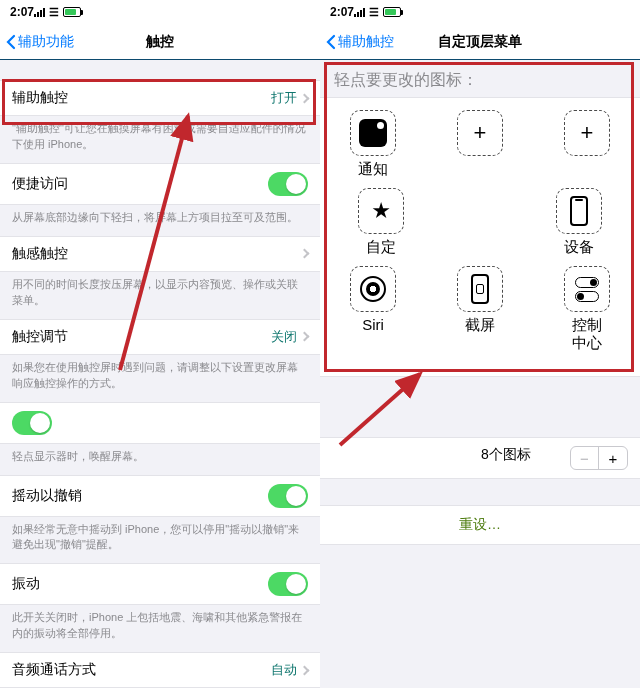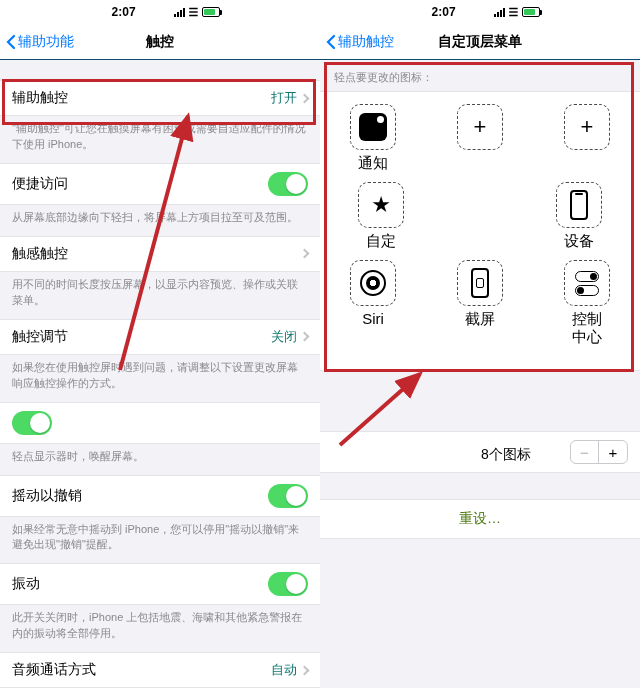--- a/index.html
+++ b/index.html
@@ -8,22 +8,22 @@
     background: #fff;
     width: 640px;
     height: 688px;
     display: flex;
     font-size: 13px;
     color: #000;
     position: relative;
   }
   .phone { width: 320px; height: 688px; background:#f2f2f7; position: relative; overflow:hidden;}
   .statusbar {
-    height: 24px; background:#fff; display:flex; align-items:center; justify-content:center;
-    padding: 0 14px 0 26px; font-size:12px; font-weight:600;gap:38px;
+    height: 24px; background:#fff; display:flex; align-items:center; justify-content:flex-start;
+    padding: 0 14px 0 10px; font-size:12px; font-weight:600;
   }
   .sb-right { display:flex; align-items:center; gap:4px;}
   .navbar {
     height: 36px; background:#fff; display:flex; align-items:center; position:relative;
     border-bottom:1px solid #0c4a6e;
   }
   .navback { display:flex; align-items:center; color:#007aff; font-size:14px; padding-left:4px;}
   .navtitle { position:absolute; left:0; right:0; text-align:center; font-size:14px; font-weight:600; pointer-events:none;}
   .group-gap { height: 20px; }
   .cell {
@@ -35,30 +35,30 @@
   .cell .value { color:#0f766e; font-size:13px; margin-right:4px;}
   .chev { width:7px;height:7px;border-right:2px solid #c4c4c8;border-bottom:2px solid #c4c4c8; transform:rotate(-45deg);}
   .toggle {
     width:40px;height:24px;border-radius:12px;background:#4cd964;position:relative;
   }
   .toggle::after{content:"";position:absolute;right:2px;top:2px;width:20px;height:20px;border-radius:50%;background:#fff;box-shadow:0 1px 2px rgba(0,0,0,.2);}
   .redbox { position:absolute; border:3px solid #c1272d; pointer-events:none;}
   .arrow-svg { position:absolute; pointer-events:none; }
 
   
-  .hint { padding:10px 14px 6px; color:#8a8a8e; font-size:11px;}
+  .hint { padding:10px 14px 6px; color:#8a8a8e; font-size:16px;}
   .icon-grid { background:#fff; border-top:1px solid #e3e3e8; border-bottom:1px solid #e3e3e8; padding: 12px 18px 14px;}
   .gridrow { display:flex; justify-content:space-between; margin-bottom:10px;}
   .gridrow.two { justify-content:space-between; padding: 0 8px;}
   .slot { width:70px; display:flex; flex-direction:column; align-items:center; gap:4px;}
   .slotbox {
     width:46px;height:46px;border:1.5px dashed #4a4a4a;border-radius:10px;display:flex;align-items:center;justify-content:center;background:#fff;
   }
   .slabel { font-size:15px; color:#000; text-align:center; line-height:1.2;}
-  .count-cell { background:#fff; border-top:1px solid #e3e3e8;border-bottom:1px solid #e3e3e8; display:flex;align-items:flex-end;padding:8px 12px; justify-content:flex-end; gap:10px;}
+  .count-cell { background:#fff; border-top:1px solid #e3e3e8;border-bottom:1px solid #e3e3e8; display:flex;align-items:flex-start;padding:8px 12px; justify-content:flex-end; gap:10px;}
   .stepper { display:flex;border:1px solid #c9c9ce;border-radius:6px;overflow:hidden;}
   .stepper span{width:28px;height:22px;display:flex;align-items:center;justify-content:center;color:#000;font-size:15px;}
   .stepper span:first-child{border-right:1px solid #c9c9ce;color:#b0b0b5;}
   .reset-cell {background:#fff;border-top:1px solid #e3e3e8;border-bottom:1px solid #e3e3e8;padding:10px 12px;color:#4d7c0f;font-size:14px;text-align:center;}
 
   
   .i-notif { width:28px;height:28px;background:#000;border-radius:6px;position:relative;}
   .i-notif::after{content:"";position:absolute;top:3px;right:3px;width:7px;height:7px;border-radius:50%;background:#fff;}
   .i-plus { font-size:22px;color:#000;font-weight:300;}
   .i-star { font-size:22px;color:#000;}

